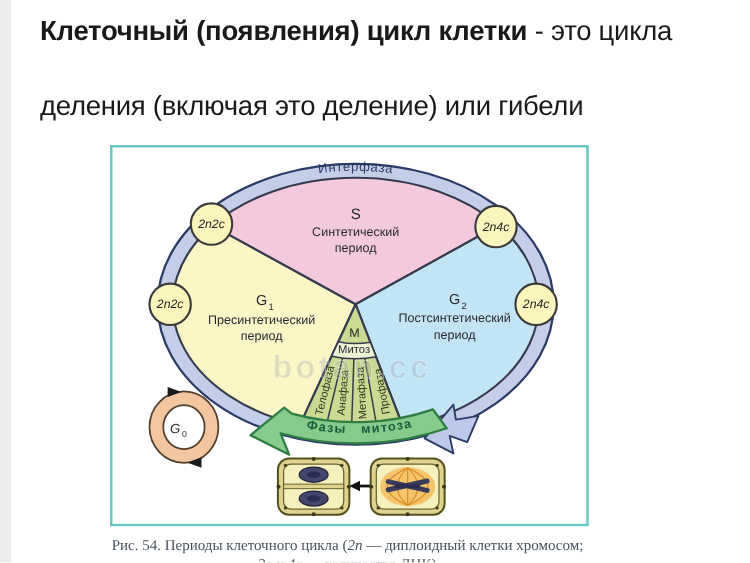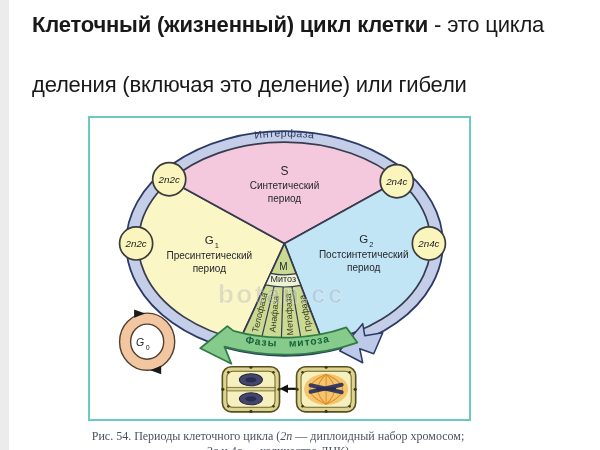--- a/index.html
+++ b/index.html
@@ -17,21 +17,21 @@
   .caption i{}
   svg text{font-family:"Liberation Sans",sans-serif;}
 </style>
 </head>
 <body>
 
 <div class="slide">
   <div class="edge-strip"></div>
 
   <div class="title">
-    <b>Клеточный (жизненный) цикл клетки</b><span> - это цикла</span><br>
+    <b>Клеточный (появления) цикл клетки</b><span> - это цикла</span><br>
     <br>
     <span>деления (включая это деление) или гибели</span>
   </div>
 
   <div class="figure-box">
     <svg width="379" height="301" viewBox="0 0 378 298">
       <defs>
         <path id="ringTopPath" d="M154.7,21.1 A152,106.5 0 0 1 233.3,21.1" fill="none"></path>
         <path id="mitArcPath" d="M135,218.5 A148,102.5 0 0 0 259,216.5" fill="none"></path>
       </defs>
@@ -164,16 +164,16 @@
           <circle cx="212" cy="286.5" r="1.3"></circle>
             <circle cx="259" cy="286.5" r="1.3"></circle>
         </g>
       </g>
 
       <text x="191" y="183" font-size="26" font-weight="bold" text-anchor="middle" letter-spacing="2.5" fill="#8a9099" fill-opacity="0.25" stroke="#ffffff" stroke-opacity="0.45" stroke-width="0.6">botan.cc</text>
     </svg>
   </div>
 
   <div class="caption">
-    <span>Рис. 54. Периоды клеточного цикла (</span><i>2n</i><span> — диплоидный набор хромосом;</span><br>
+    <span>Рис. 54. Периоды клеточного цикла (</span><i>2n</i><span> — диплоидный клетки хромосом;</span><br>
     <span>2с и 4с — количество ДНК)</span>
   </div>
 </div>
 
 </body></html>

